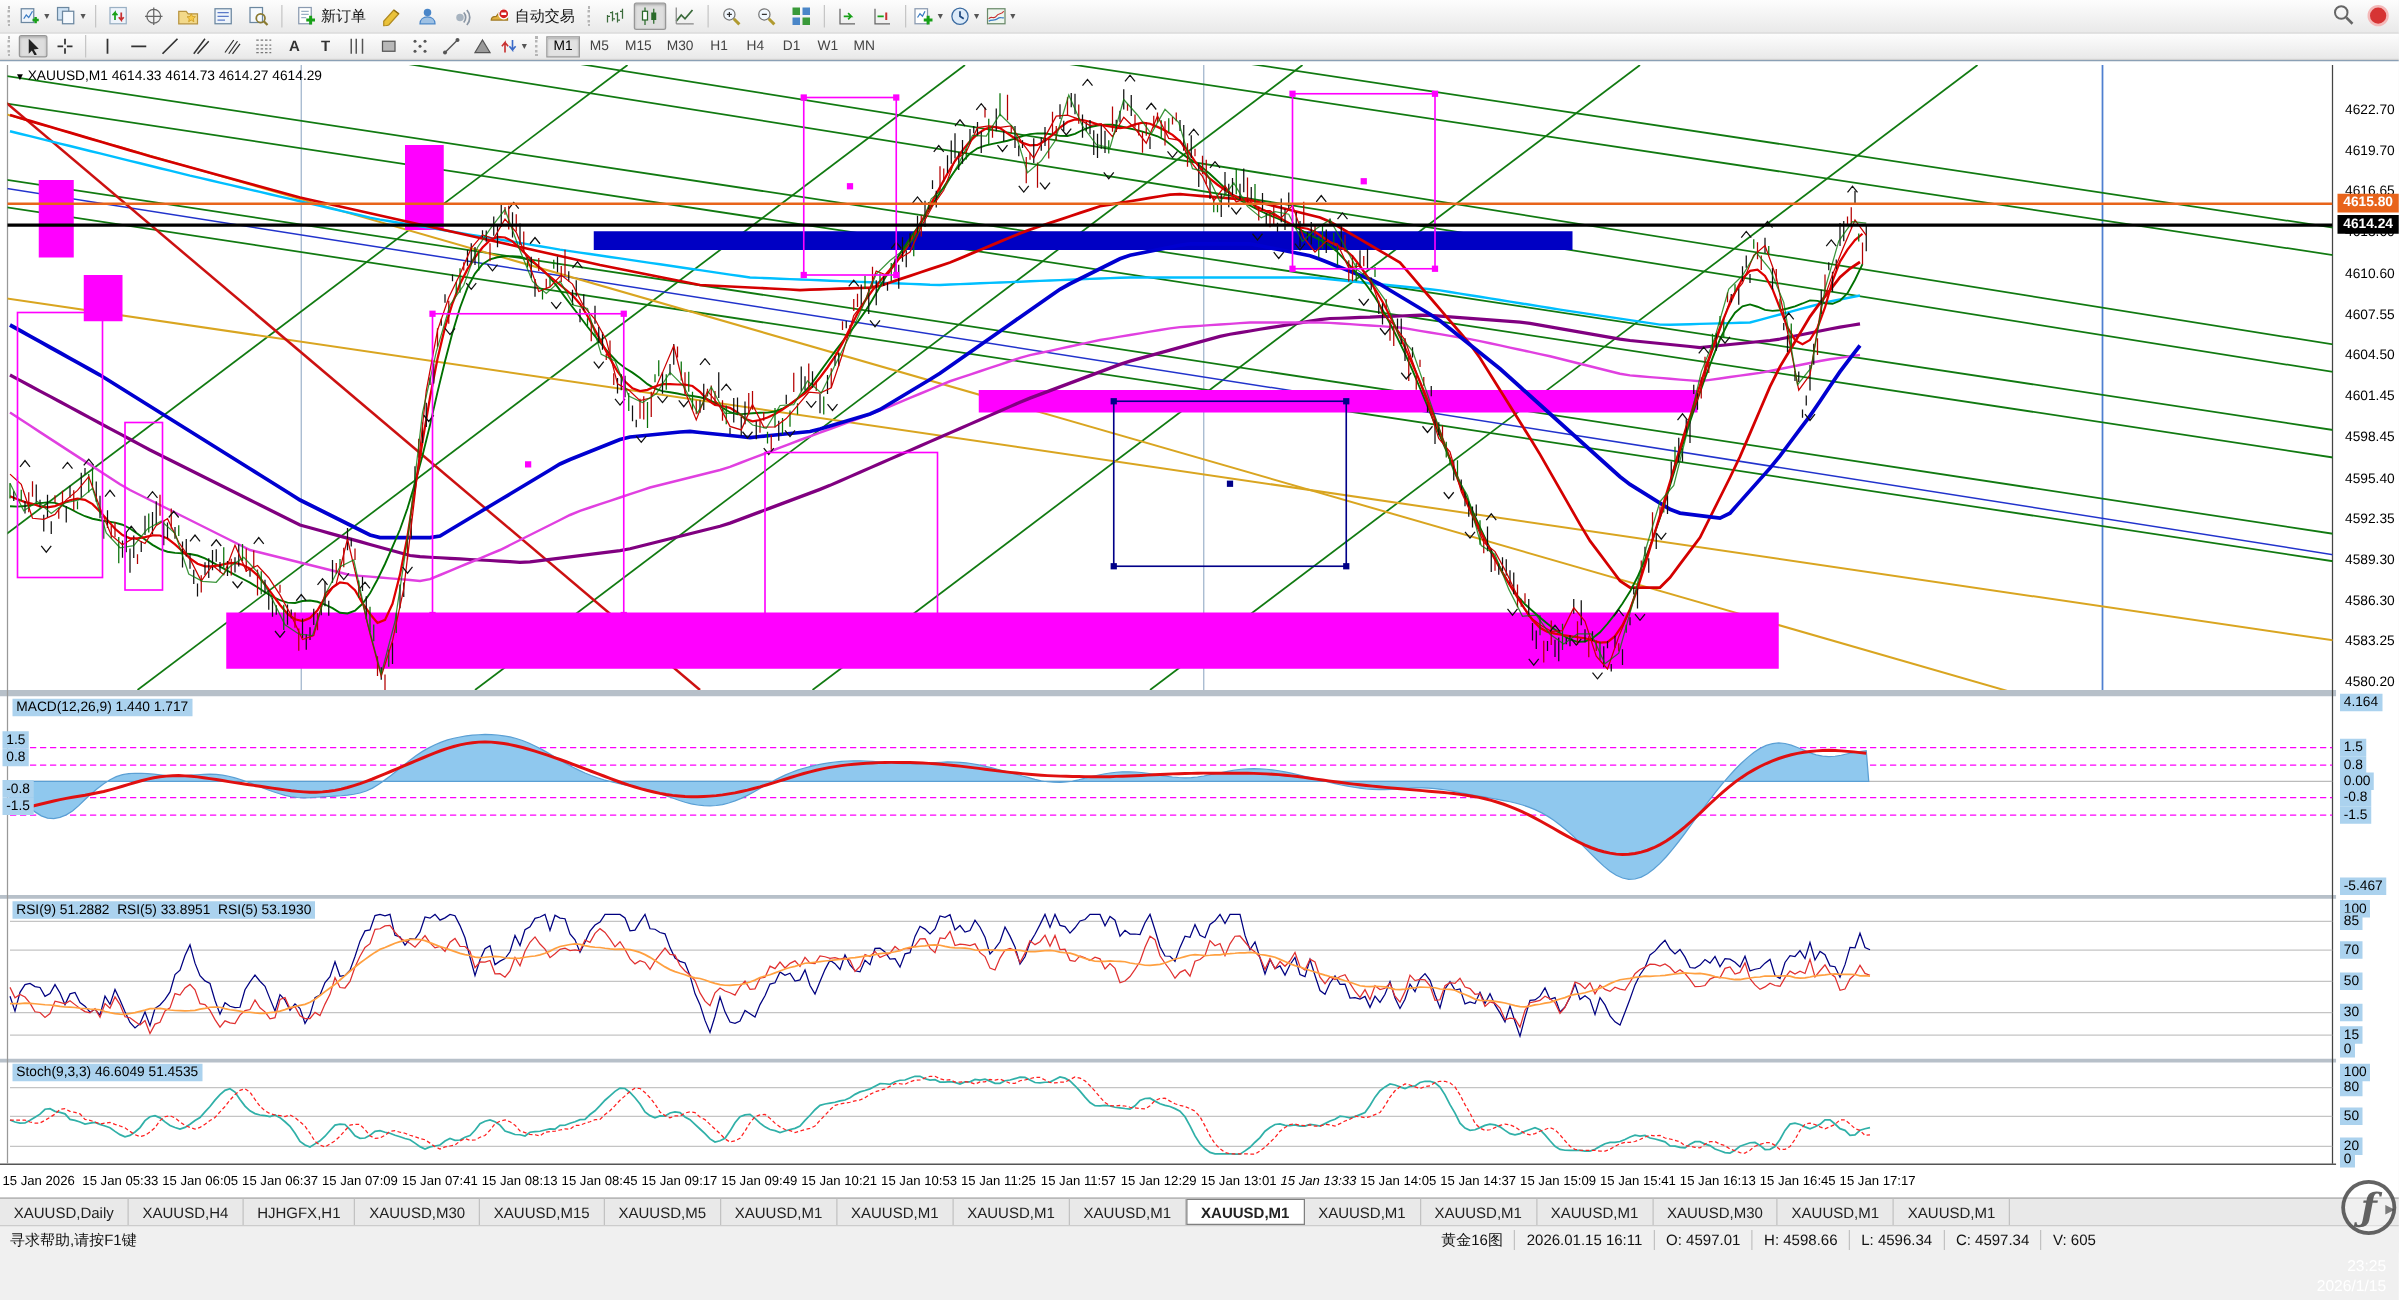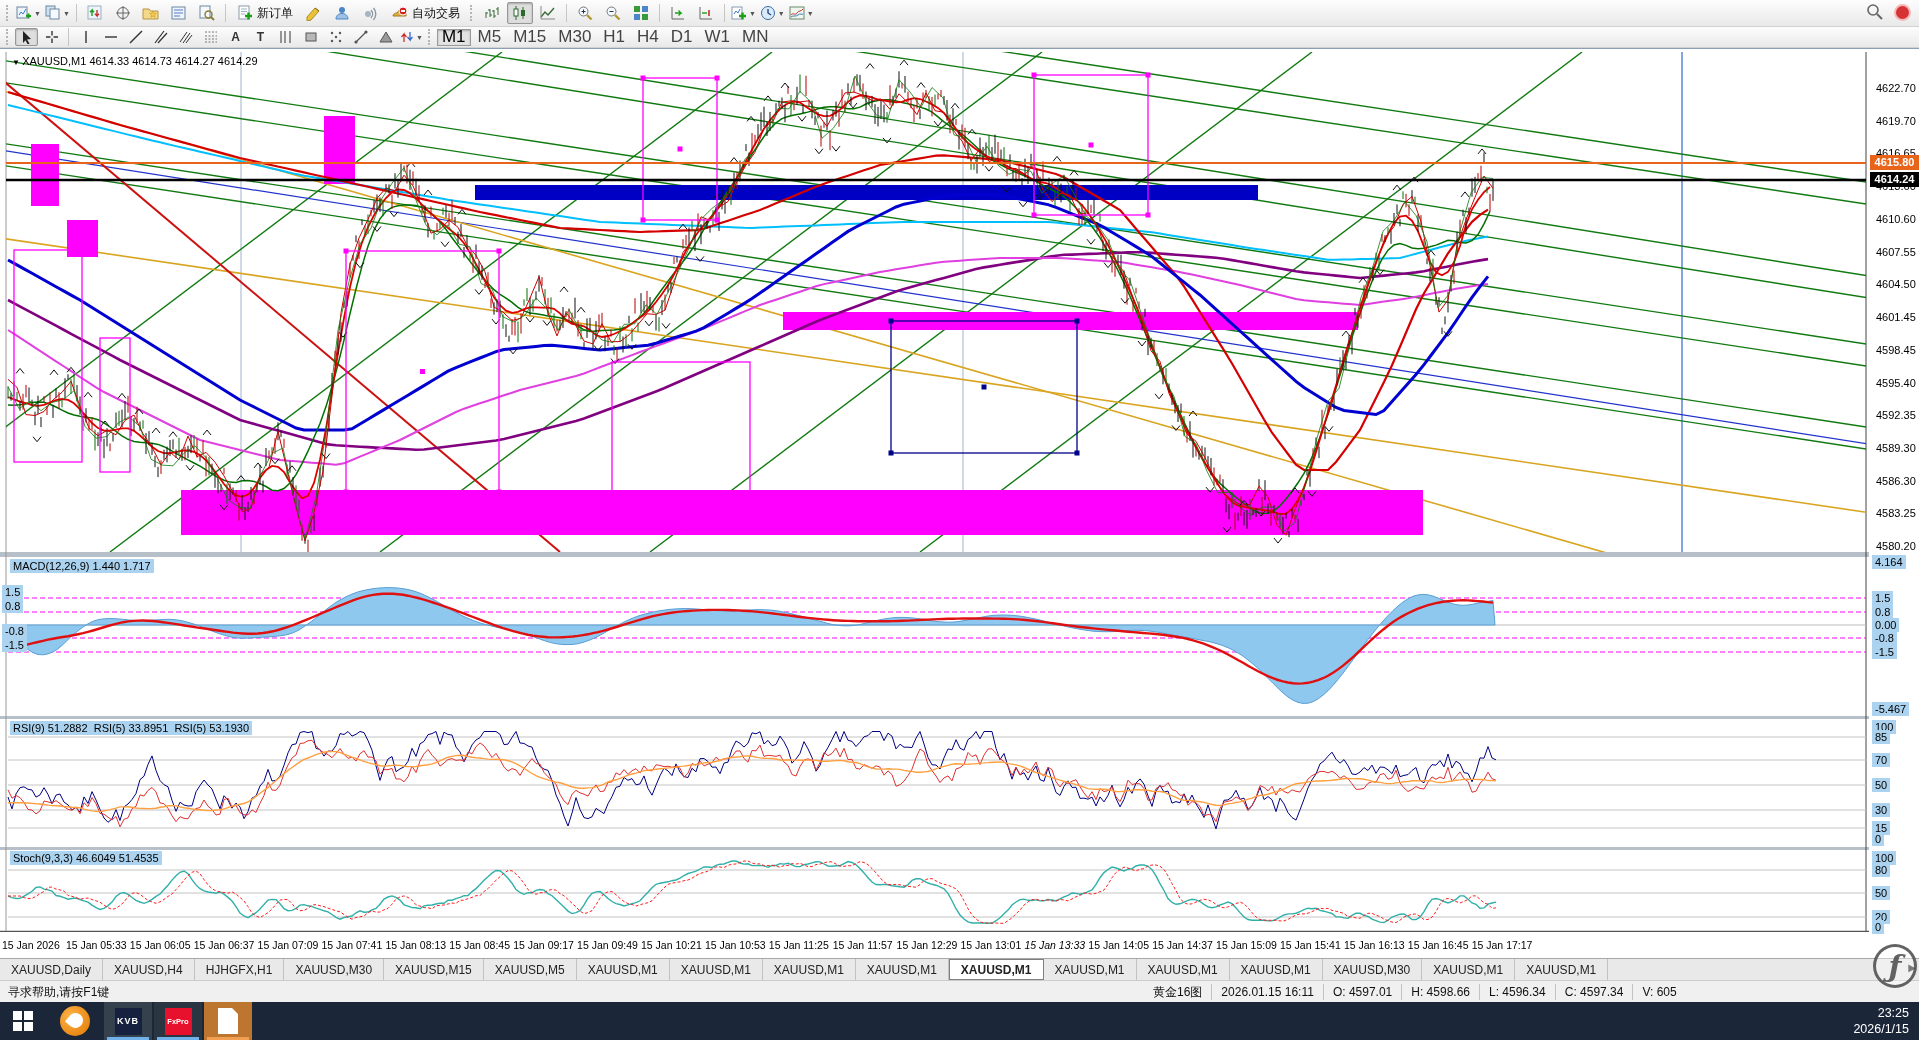--- a/index.html
+++ b/index.html
@@ -10,21 +10,21 @@
 .trow{position:absolute;left:0;width:1919px;display:flex;align-items:center;background:linear-gradient(#fdfdfd,#e9e9e9);border-bottom:1px solid #d2d2d2;padding-left:3px}
 #row1{top:0;height:27px}
 #row2{top:27px;height:21px}
 .grip{width:5px;height:16px;margin:0 3px;border-left:2px dotted #b5b5b5}
 .sep{width:1px;height:18px;background:#c6c6c6;margin:0 4px}
 .tbtn{height:22px;min-width:26px;display:flex;align-items:center;justify-content:center;border:1px solid transparent;border-radius:2px;margin:0 1px;color:#333;font-size:12px}
 #row2 .tbtn{height:18px;min-width:23px}
 .tbtn.pressed{background:#dedede;border-color:#979797;box-shadow:inset 0 1px 2px rgba(0,0,0,.25)}
 .tlbl{display:flex;align-items:center;gap:4px;padding:0 7px;height:22px;font-size:12px;color:#111}
 .drop{font-size:7px;color:#555;margin-left:2px}
-.tfbtn{min-width:27px;height:17px;padding:0 4px;font-size:17px;color:#444;display:flex;align-items:center;justify-content:center;border:1px solid transparent;margin:0 1px}
+.tfbtn{min-width:27px;height:17px;padding:0 4px;font-size:11px;color:#444;display:flex;align-items:center;justify-content:center;border:1px solid transparent;margin:0 1px}
 .tfbtn.pressed{background:#e3e3e3;border-color:#9a9a9a;box-shadow:inset 0 1px 2px rgba(0,0,0,.25);color:#000}
 .topright{position:absolute;right:8px;top:3px;display:flex;gap:10px;align-items:center}
 .redcirc{width:17px;height:17px;border-radius:50%;background:#d63434;border:2px solid #f4b9b9}
 
 #chart-bg{position:absolute;left:0;top:48px;width:1919px;height:910px;background:#fff;border-top:1px solid #8ba0b5}
 #chart-svg{position:absolute;left:0;top:50px}
 .chip{position:absolute;background:#abd2ee;color:#000;font-size:11px;line-height:14px;padding:0 3px;white-space:pre;z-index:5}
 .lchip{left:2px}
 .rchip{left:1872px}
 .ptick{position:absolute;left:1876px;font-size:11px;color:#000;z-index:5}
@@ -589,42 +589,17 @@
           <span class="sdiv"></span>
           <span class="fld">V: 605</span>
         </span>
     </div>
   </div>
 
   <div id="watermark">
     <span class="wm-logo">ƒ</span>
   </div>
 
-  <div id="taskbar">
-    <div id="startbtn">
-        <span class="winlogo">
-          <b></b>
-          <b></b>
-          <b></b>
-          <b></b>
-        </span>
-      </div>
-    <div class="squirrel">
-        <i></i>
-      </div>
-    <div class="tile tile-kvb">
-        <span class="kvbsq">KVB</span>
-        <span class="ul" style="background:#6fb1e8"></span>
-      </div>
-    <div class="tile tile-fxpro">
-        <span class="fxsq">FxPro</span>
-        <span class="ul" style="background:#6fb1e8"></span>
-      </div>
-    <div class="tile tile-doc">
-        <span class="paper"></span>
-        <span class="ul" style="background:#f0a050"></span>
-      </div>
-  </div>
   <div id="clock">
     <div>23:25</div>
     <div>2026/1/15</div>
   </div>
 </div>
 
 </body></html>

